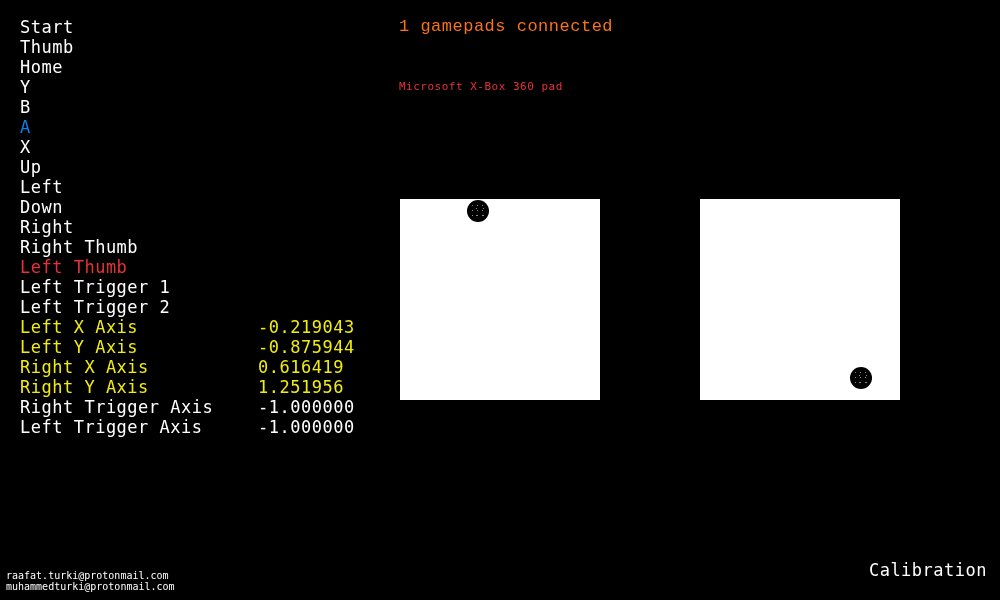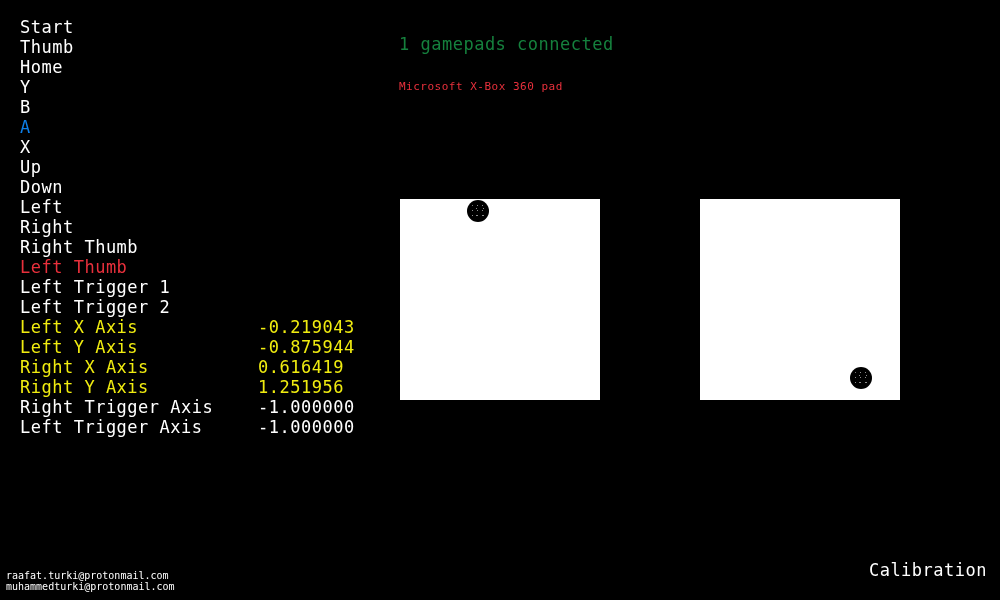--- a/index.html
+++ b/index.html
@@ -53,26 +53,27 @@
   }
   .c-white  { color: #ffffff; }
   .c-red    { color: #e8303c; }
   .c-blue   { color: #0d7fe8; }
   .c-yellow { color: #f0ec10; }
 
   
   #gamepad-count {
     position: absolute;
     left: 399px;
-    top: 34px;
+    top: 17px;
     font-size: 17px;
     line-height: 20px;
     letter-spacing: 0.5px;
-    color: #15803d;
-    white-space: nowrap;
+    color: #f97316;
+    white-space: nowrap;
+    font-family: Liberation Mono, monospace;
   }
   #gamepad-name {
     position: absolute;
     left: 399px;
     top: 77px;
     font-size: 11px;
     line-height: 20px;
     letter-spacing: 0.5px;
     color: #e8303c;
     white-space: nowrap;
@@ -161,24 +162,24 @@
       <div class="list-row">
         <span class="row-label c-blue">A</span>
       </div>
       <div class="list-row">
         <span class="row-label c-white">X</span>
       </div>
       <div class="list-row">
         <span class="row-label c-white">Up</span>
       </div>
       <div class="list-row">
+        <span class="row-label c-white">Left</span>
+      </div>
+      <div class="list-row">
         <span class="row-label c-white">Down</span>
-      </div>
-      <div class="list-row">
-        <span class="row-label c-white">Left</span>
       </div>
       <div class="list-row">
         <span class="row-label c-white">Right</span>
       </div>
       <div class="list-row">
         <span class="row-label c-white">Right Thumb</span>
       </div>
       <div class="list-row">
         <span class="row-label c-red">Left Thumb</span>
       </div>

